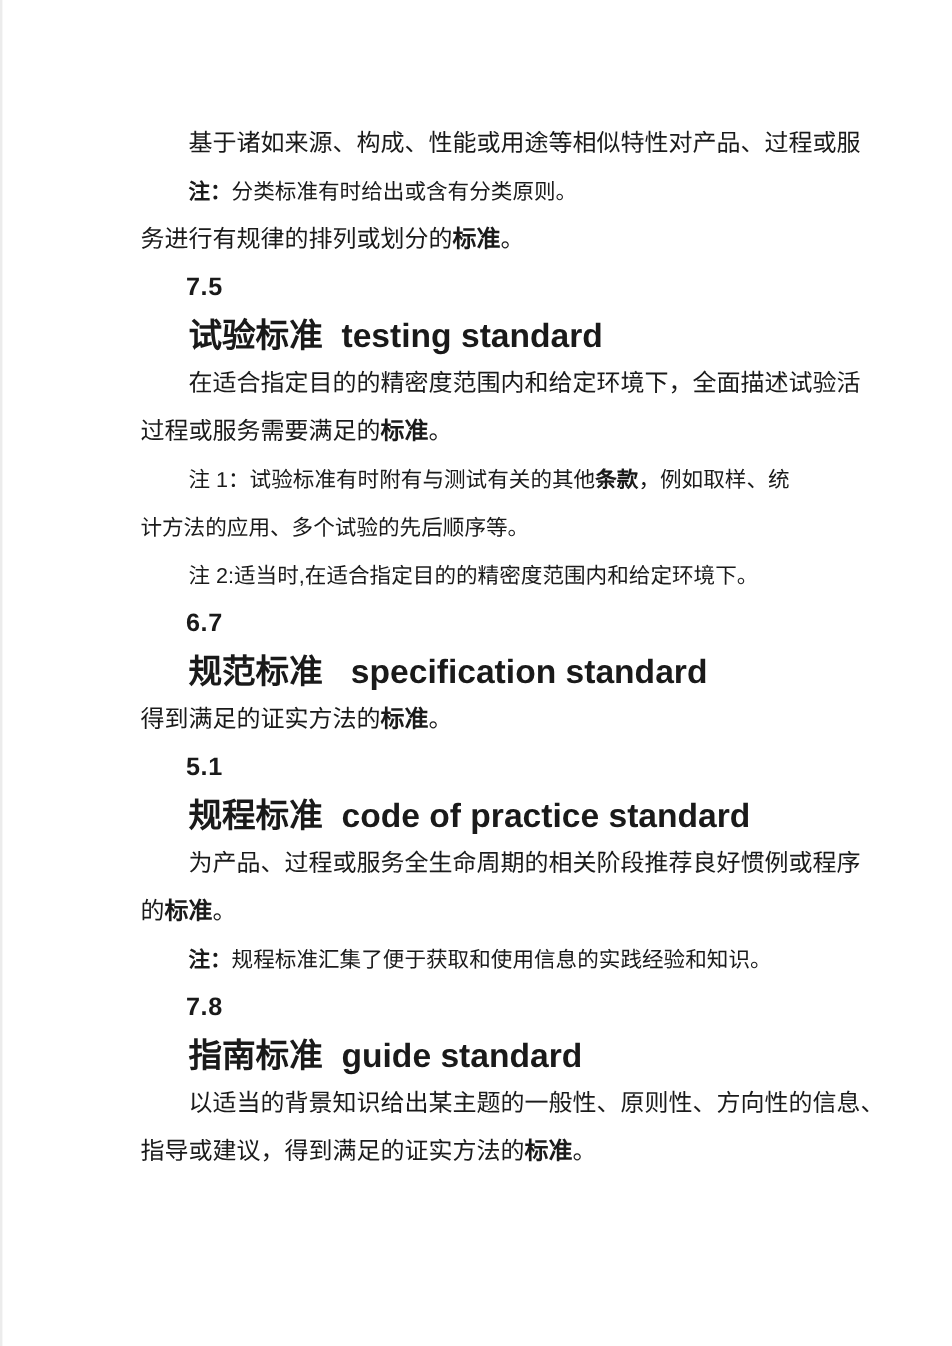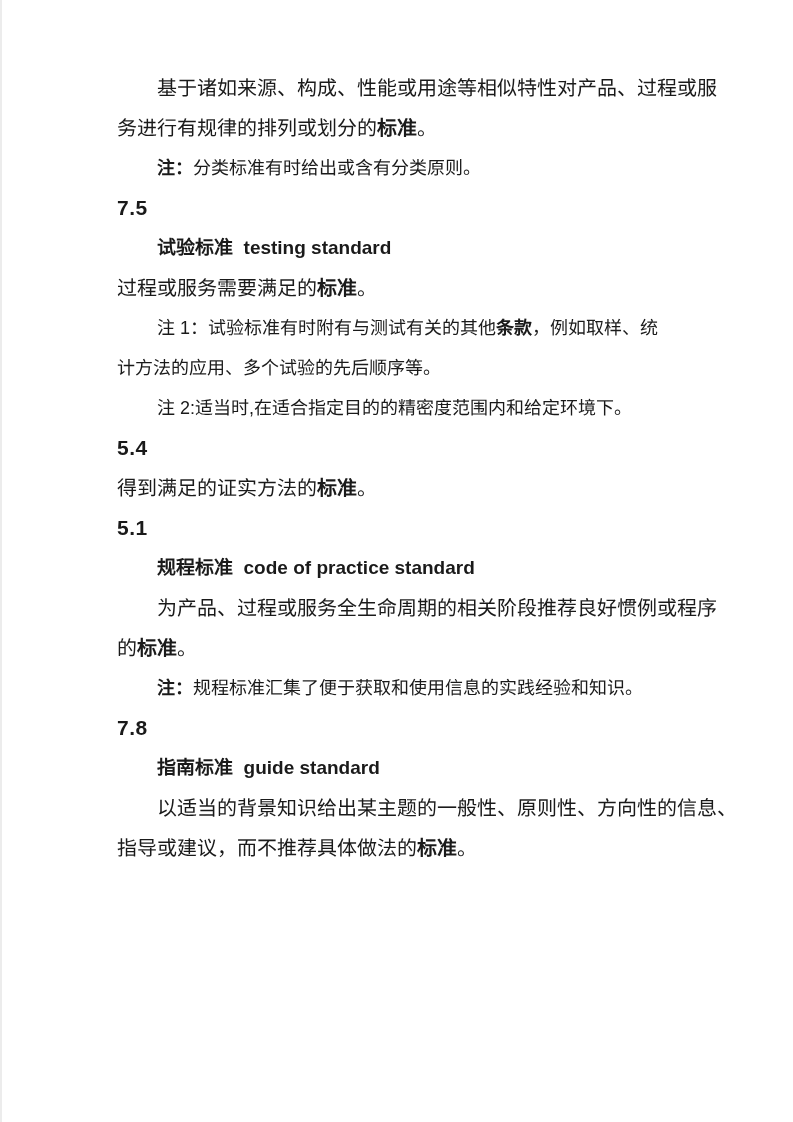--- a/index.html
+++ b/index.html
@@ -20,60 +20,63 @@
     left: 0; top: 0; bottom: 0;
     width: 2px;
     background: #ececec;
   }
   .page {
     position: absolute;
     top: 0; left: 0;
     width: 793px;
     height: 894px;
     box-sizing: border-box;
-    padding: 68px 116px 0 117px;
+    padding: 100px 116px 0 117px;
   }
   .line {
     height: 40px;
     line-height: 40px;
     white-space: pre;
     font-size: 20px;
     font-weight: 400;
   }
   .line.indent { padding-left: 40px; }
   .line.num {
     font-size: 21px;
     font-weight: 700;
     letter-spacing: 0.5px;
+    margin-left: 38px;
   }
   .line.heading {
-    font-size: 19px;
+    font-size: 28px;
     font-weight: 700;
   }
   .line.note { font-size: 18px; }
   .seg-b { font-weight: 700; }
 </style>
 </head>
 <body>
 
 <div class="page-edge"></div>
 <div class="page">
     <div class="line body indent"><span>基于诸如来源、构成、性能或用途等相似特性对产品、过程或服</span></div>
+    <div class="line note indent"><span class="seg-b">注：</span><span>分类标准有时给出或含有分类原则。</span></div>
     <div class="line body"><span>务进行有规律的排列或划分的</span><span class="seg-b">标准</span><span>。</span></div>
-    <div class="line note indent"><span class="seg-b">注：</span><span>分类标准有时给出或含有分类原则。</span></div>
     <div class="line num"><span>7.5</span></div>
     <div class="line heading indent"><span>试验标准  testing standard</span></div>
+    <div class="line body indent"><span>在适合指定目的的精密度范围内和给定环境下，全面描述试验活</span></div>
     <div class="line body"><span>过程或服务需要满足的</span><span class="seg-b">标准</span><span>。</span></div>
     <div class="line note indent"><span>注 1：试验标准有时附有与测试有关的其他</span><span class="seg-b">条款</span><span>，例如取样、统</span></div>
     <div class="line note"><span>计方法的应用、多个试验的先后顺序等。</span></div>
     <div class="line note indent"><span>注 2:适当时,在适合指定目的的精密度范围内和给定环境下。</span></div>
-    <div class="line num"><span>5.4</span></div>
+    <div class="line num"><span>6.7</span></div>
+    <div class="line heading indent"><span>规范标准   specification standard</span></div>
     <div class="line body"><span>得到满足的证实方法的</span><span class="seg-b">标准</span><span>。</span></div>
     <div class="line num"><span>5.1</span></div>
     <div class="line heading indent"><span>规程标准  code of practice standard</span></div>
     <div class="line body indent"><span>为产品、过程或服务全生命周期的相关阶段推荐良好惯例或程序</span></div>
     <div class="line body"><span>的</span><span class="seg-b">标准</span><span>。</span></div>
     <div class="line note indent"><span class="seg-b">注：</span><span>规程标准汇集了便于获取和使用信息的实践经验和知识。</span></div>
     <div class="line num"><span>7.8</span></div>
     <div class="line heading indent"><span>指南标准  guide standard</span></div>
     <div class="line body indent"><span>以适当的背景知识给出某主题的一般性、原则性、方向性的信息、</span></div>
-    <div class="line body"><span>指导或建议，而不推荐具体做法的</span><span class="seg-b">标准</span><span>。</span></div>
+    <div class="line body"><span>指导或建议，得到满足的证实方法的</span><span class="seg-b">标准</span><span>。</span></div>
   </div>
 
 </body></html>

